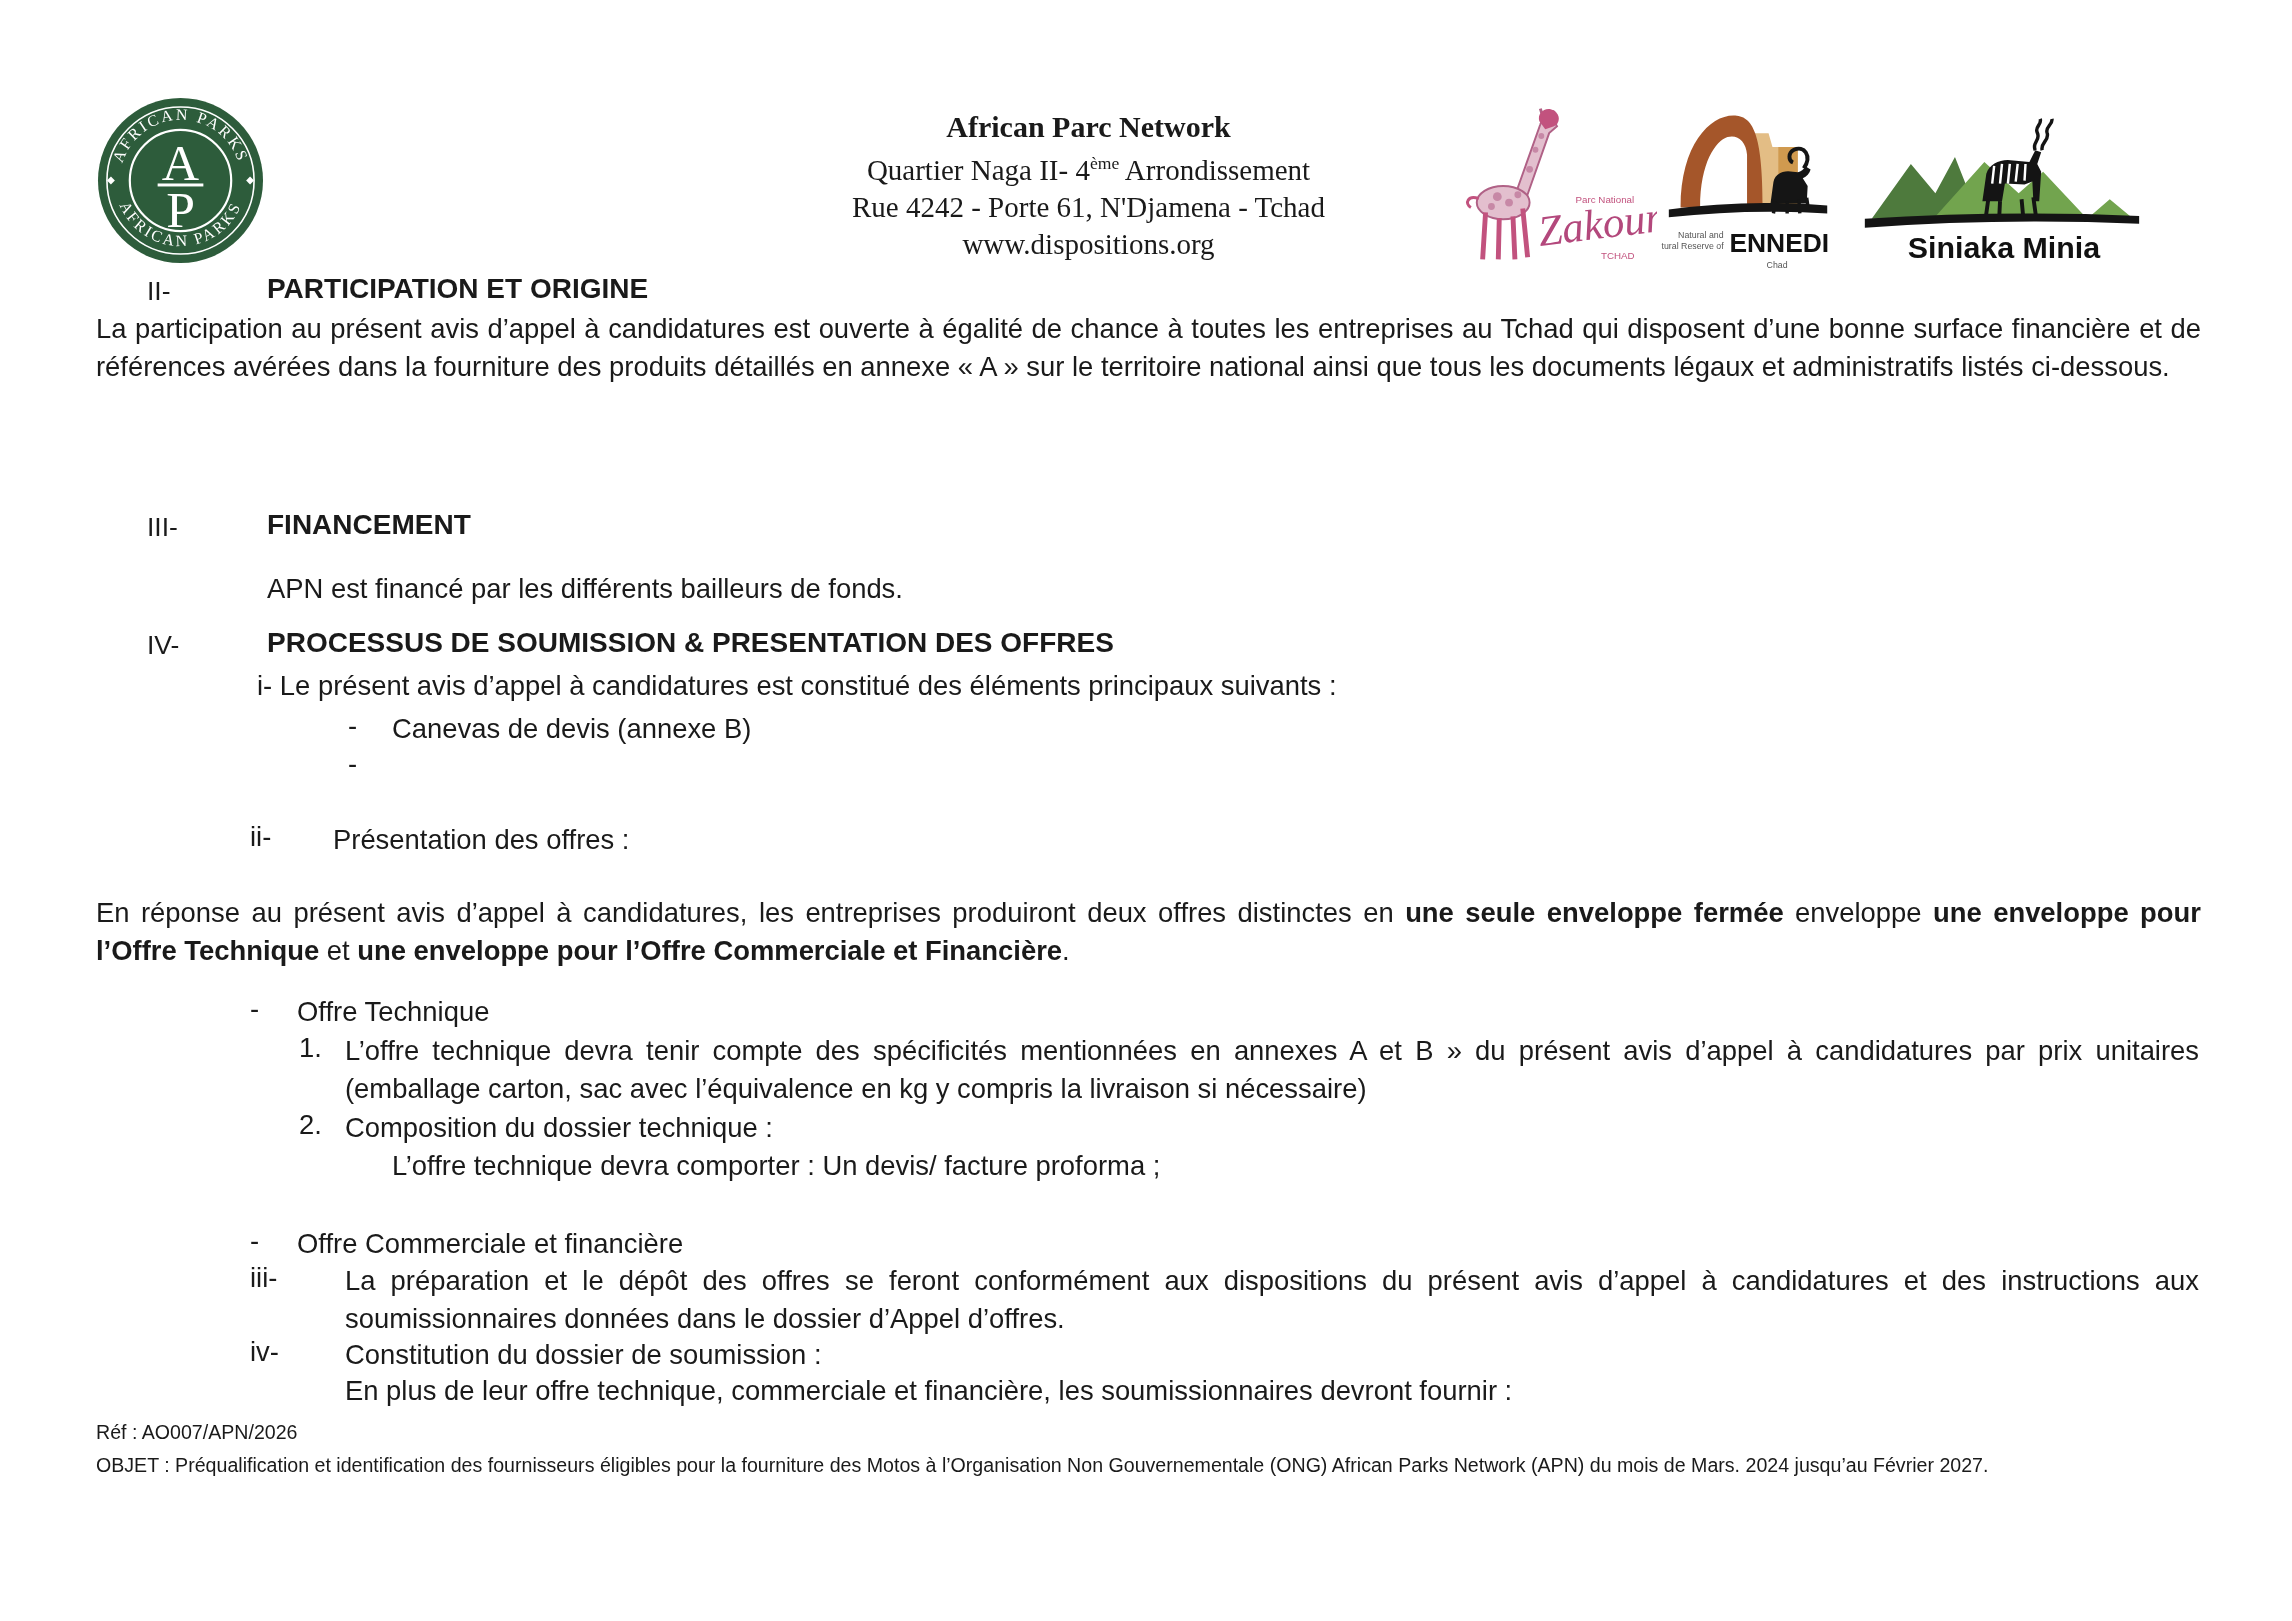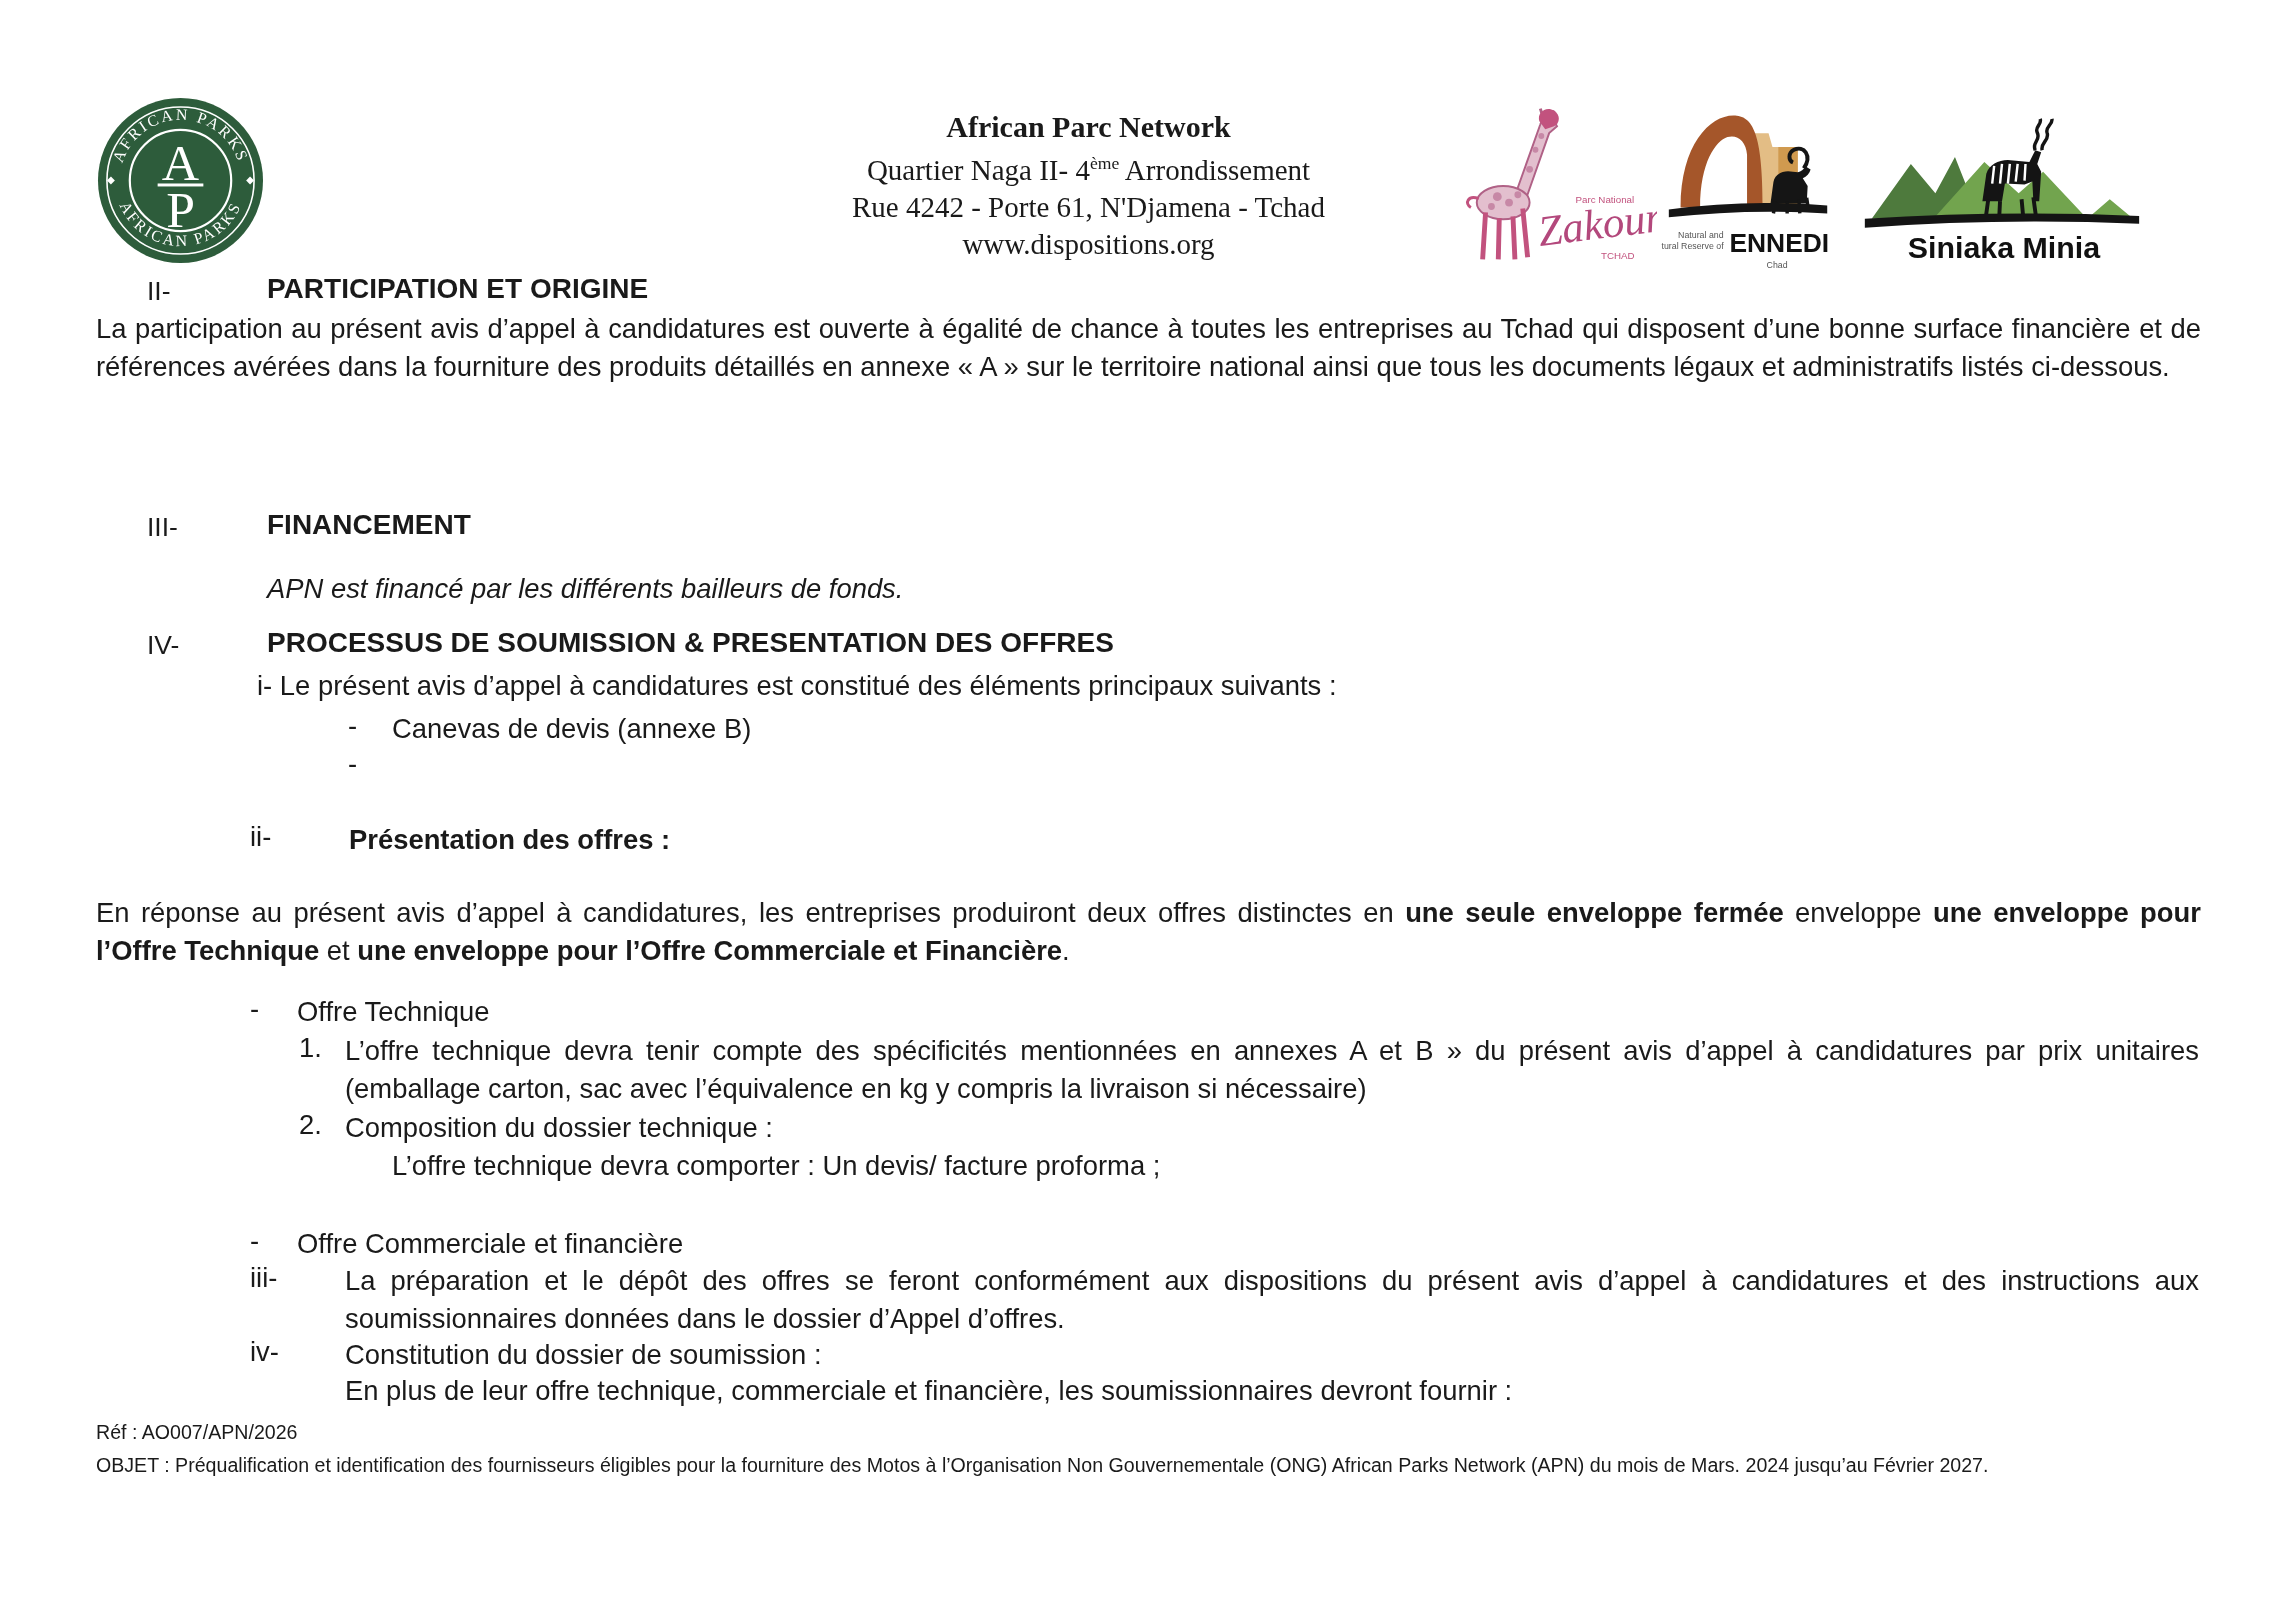--- a/index.html
+++ b/index.html
@@ -108,34 +108,34 @@
     <path d="M8,118 Q148,109 288,115 L288,123 Q148,117 8,127 Z" fill="#141414"></path>
     <text x="150" y="158" text-anchor="middle" font-size="31" font-weight="bold" fill="#111111">Siniaka Minia</text>
   </svg>
 
   <div class="abs numeral" style="left:147px; top:276px;">II-</div>
   <div class="abs heading" style="left:267px; top:273px;">PARTICIPATION ET ORIGINE</div>
   <div class="abs body-text just" style="left:96px; top:310px; width:2105px;">La participation au présent avis d’appel à candidatures est ouverte à égalité de chance à toutes les entreprises au Tchad qui disposent d’une bonne surface financière et de références avérées dans la fourniture des produits détaillés en annexe « A » sur le territoire national ainsi que tous les documents légaux et administratifs listés ci-dessous.</div>
 
   <div class="abs numeral" style="left:147px; top:512px;">III-</div>
   <div class="abs heading" style="left:267px; top:509px;">FINANCEMENT</div>
-  <div class="abs body-text nowrap" style="left:267px; top:570px;font-style:italic;">APN est financé par les différents bailleurs de fonds.</div>
+  <div class="abs body-text nowrap" style="left:267px; top:570px;">APN est financé par les différents bailleurs de fonds.</div>
 
   <div class="abs numeral" style="left:147px; top:630px;">IV-</div>
   <div class="abs heading" style="left:267px; top:627px;">PROCESSUS DE SOUMISSION &amp; PRESENTATION DES OFFRES</div>
 
   <div class="abs body-text nowrap" style="left:257px; top:667px;">i- Le présent avis d’appel à candidatures est constitué des éléments principaux suivants :</div>
 
   <div class="abs marker" style="left:348px; top:710px;">-</div>
   <div class="abs body-text nowrap" style="left:392px; top:710px;">Canevas de devis (annexe B)</div>
 
   <div class="abs marker" style="left:348px; top:748px;">-</div>
 
   <div class="abs marker" style="left:250px; top:821px;">ii-</div>
-  <div class="abs body-text nowrap" style="left:349px; top:821px;font-weight:bold;">Présentation des offres :</div>
+  <div class="abs body-text nowrap" style="left:333px; top:821px;">Présentation des offres :</div>
 
   <div class="abs body-text just" style="left:96px; top:894px; width:2105px;">
     <span>En réponse au présent avis d’appel à candidatures, les entreprises produiront deux offres distinctes en </span><b>une seule enveloppe fermée</b><span> enveloppe </span><b>une enveloppe pour l’Offre Technique</b><span> et </span><b>une enveloppe pour l’Offre Commerciale et Financière</b><span>.</span>
   </div>
 
   <div class="abs marker" style="left:250px; top:993px;">-</div>
   <div class="abs body-text nowrap" style="left:297px; top:993px;">Offre Technique</div>
 
   <div class="abs marker" style="left:299px; top:1032px;">1.</div>
   <div class="abs body-text just" style="left:345px; top:1032px; width:1854px;">L’offre technique devra tenir compte des spécificités mentionnées en annexes A et B » du présent avis d’appel à candidatures par prix unitaires (emballage carton, sac avec l’équivalence en kg y compris la livraison si nécessaire)</div>

